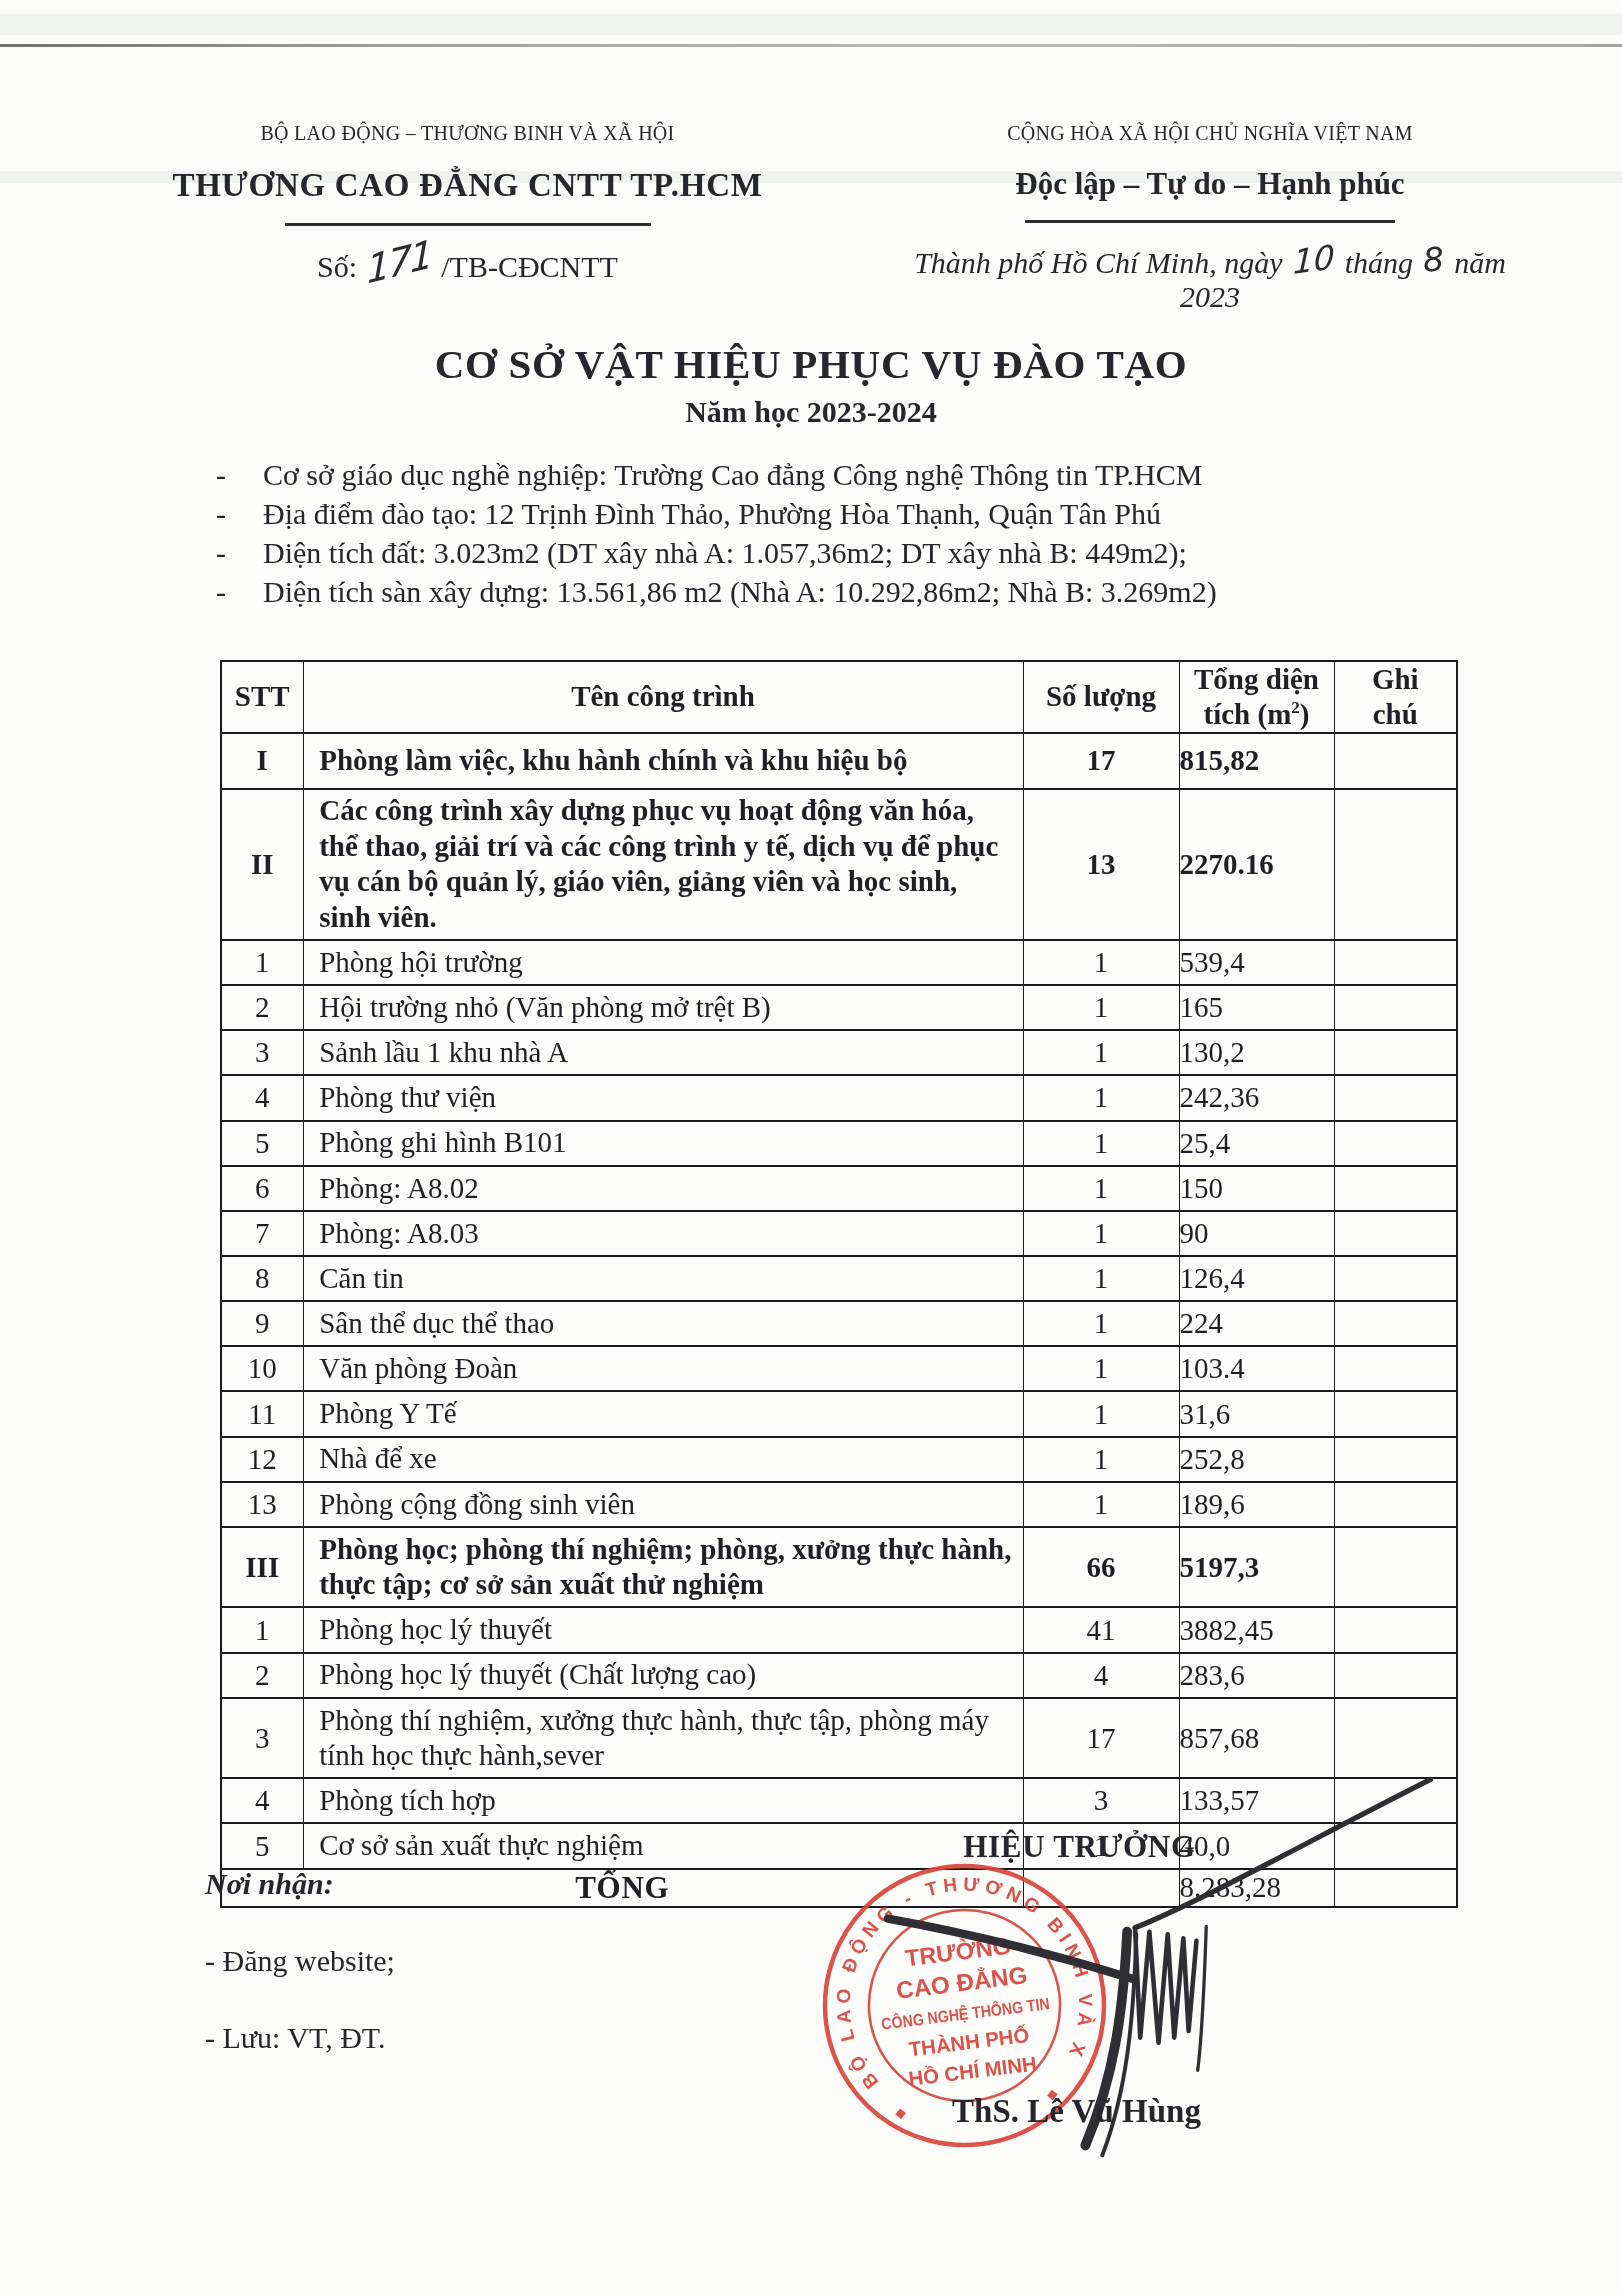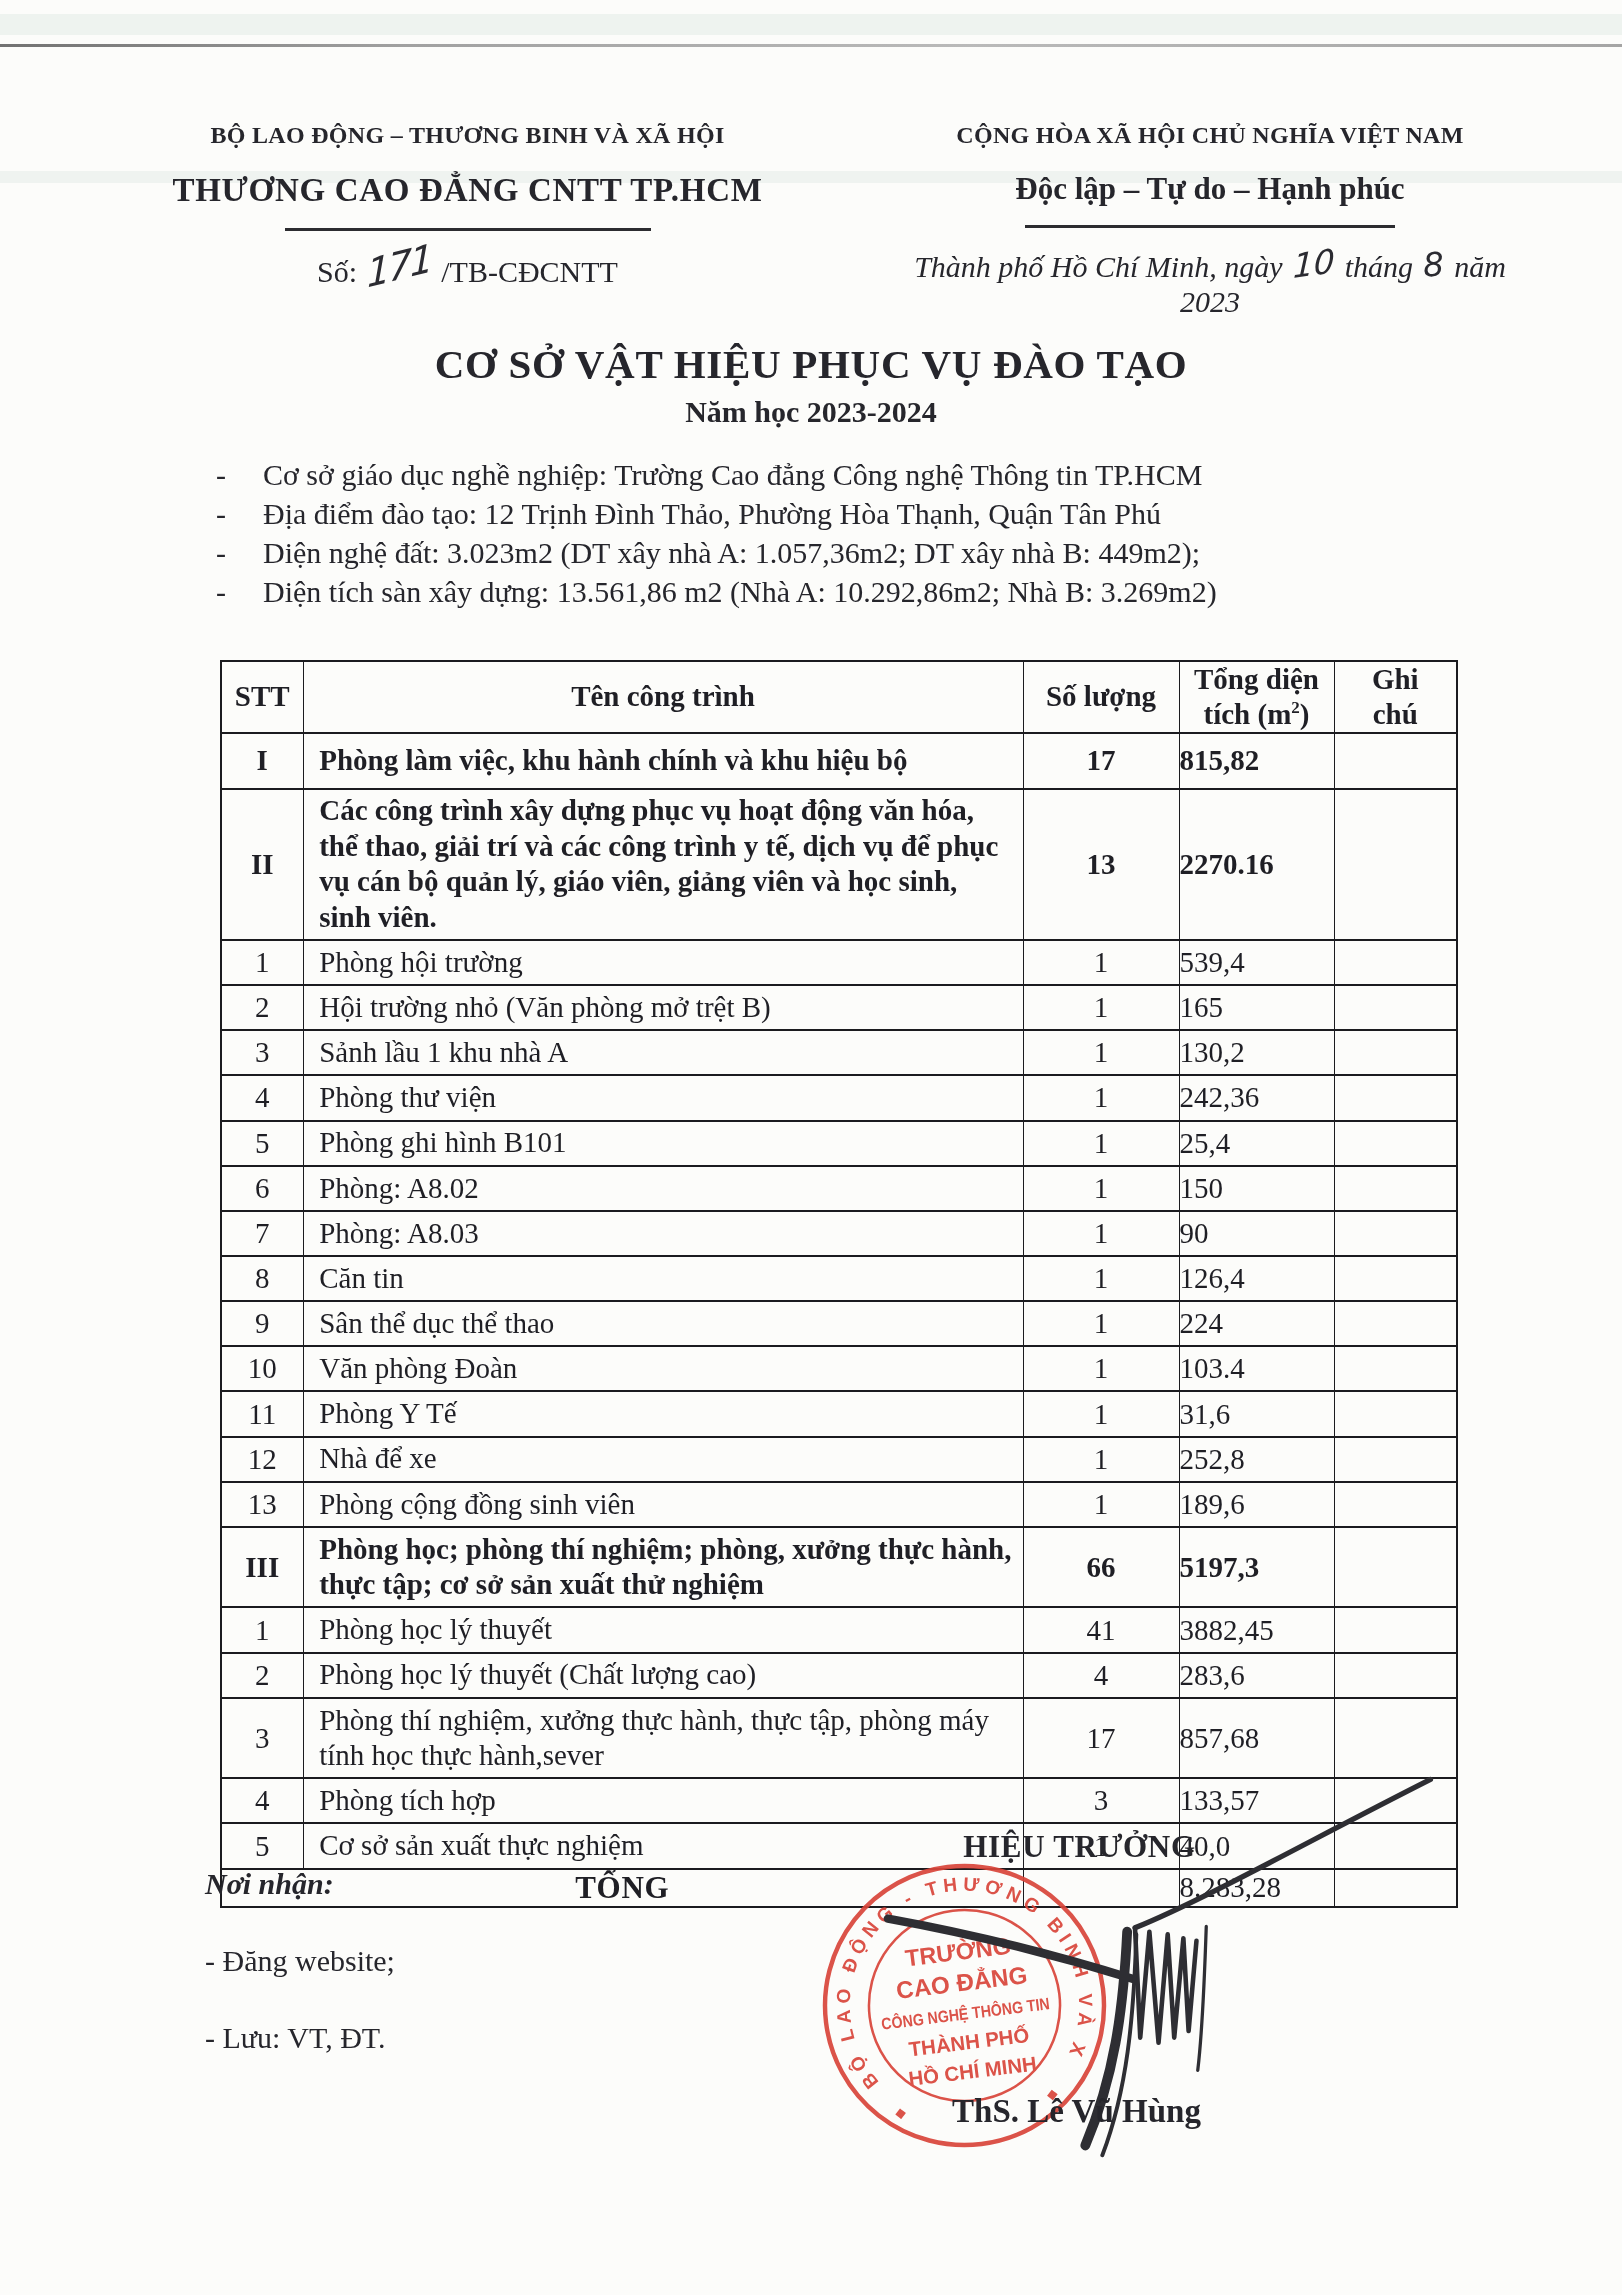--- a/index.html
+++ b/index.html
@@ -7,21 +7,21 @@
         font-family:"Liberation Serif","DejaVu Serif",serif;color:#26262c;}
   
   .scan-top-band{position:absolute;left:0;top:14.4px;width:100%;height:21px;background:#eef3ef;}
   .scan-top-line{position:absolute;left:0;top:44px;width:100%;height:3.3px;
                  background:linear-gradient(90deg,#4f4f4f,#8a8a8a 25%,#a9a9a9 60%,#8f8f8f);opacity:.8;}
   .scan-mid-band{position:absolute;left:0;top:171px;width:100%;height:11.8px;background:#edf2ee;opacity:.9;}
   
   .hdr{position:absolute;text-align:center;line-height:1.15;}
   .hdr-left{left:170px;top:122px;width:595px;}
   .hdr-right{left:883px;top:122px;width:654px;}
-  .hl1{font-size:24px;font-weight:700;letter-spacing:0.3px;}
+  .hl1{font-size:20px;font-weight:400;letter-spacing:0.3px;}
   .hl2{font-size:33px;font-weight:700;margin-top:22px;letter-spacing:0.7px;}
   .hrule{height:0;border-top:3.3px solid #2c2c30;margin:18.3px auto 0 auto;}
   .hrule-l{width:366px;}
   .hrule-r{width:370px;}
   .hl3{font-size:30px;margin-top:17px;}
   .hr2{font-size:31px;font-weight:700;margin-top:21px;}
   .hr3{font-size:30px;font-style:italic;margin-top:19.6px;}
   .hand{display:inline-block;font-family:"DejaVu Sans",sans-serif;font-style:italic;color:#2b2b31;}
   .hand-so{font-size:38px;transform:rotate(-14deg) skewX(-14deg);position:relative;top:-2.6px;margin:0 1.3px;letter-spacing:-2px;}
   .hand-day{font-size:33px;transform:rotate(-8deg) skewX(-10deg);position:relative;top:-2px;margin:0 2.6px;}
@@ -106,21 +106,21 @@
     <div class="intro-item">
       <span class="intro-dash">-</span>
       <span>Cơ sở giáo dục nghề nghiệp: Trường Cao đẳng Công nghệ Thông tin TP.HCM</span>
     </div>
     <div class="intro-item">
       <span class="intro-dash">-</span>
       <span>Địa điểm đào tạo: 12 Trịnh Đình Thảo, Phường Hòa Thạnh, Quận Tân Phú</span>
     </div>
     <div class="intro-item">
       <span class="intro-dash">-</span>
-      <span>Diện nghệ đất: 3.023m2 (DT xây nhà A: 1.057,36m2; DT xây nhà B: 449m2);</span>
+      <span>Diện tích đất: 3.023m2 (DT xây nhà A: 1.057,36m2; DT xây nhà B: 449m2);</span>
     </div>
     <div class="intro-item">
       <span class="intro-dash">-</span>
       <span>Diện tích sàn xây dựng: 13.561,86 m2 (Nhà A: 10.292,86m2; Nhà B: 3.269m2)</span>
     </div>
   </div>
 
   <div class="tbl-wrap">
     <table>
       <colgroup>

